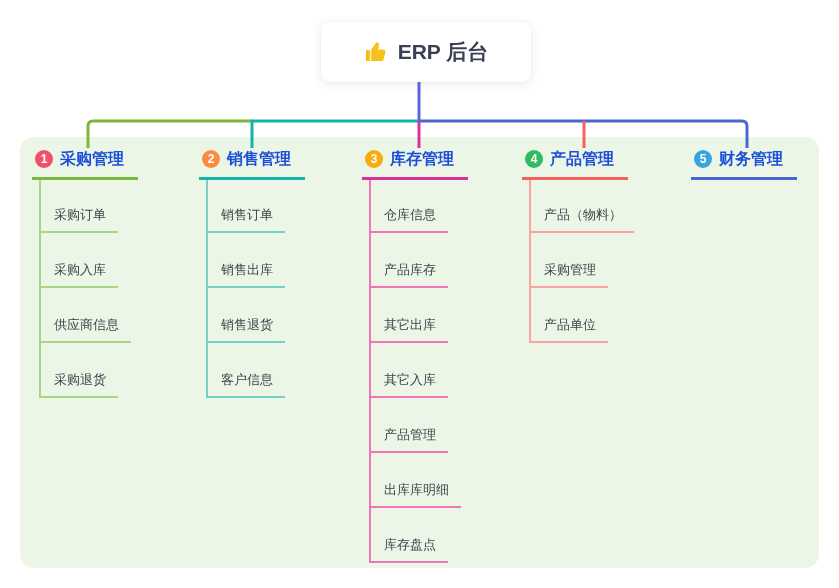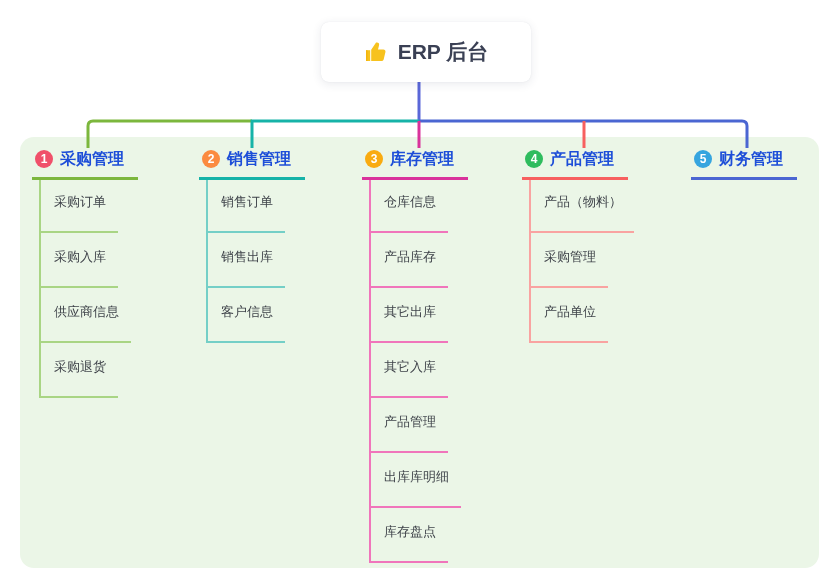--- a/index.html
+++ b/index.html
@@ -48,21 +48,21 @@
     display:inline-flex;align-items:center;justify-content:center;flex:0 0 18px;
   }
   .branch-label{font-size:16px;font-weight:600;color:#1d4ed8;white-space:nowrap;}
   .children{
     margin-left:7px;margin-top:-2px;
     border-left:2px solid var(--light,#bbb);
   }
   .child{height:55px;display:flex;align-items:flex-end;}
   .child-label{
     display:inline-block;margin-left:-2px;
-    padding:0 12px 20px 15px;
+    padding:0 12px 7px 15px;
     border-bottom:2px solid var(--light,#bbb);
     font-size:13px;color:#3f434a;white-space:nowrap;cursor:pointer;
   }
 </style>
 </head>
 <body>
 
 <div class="screen">
 
   <div class="panel"></div>
@@ -114,20 +114,23 @@
       <span class="branch-label">销售管理</span>
     </div>
     <div class="children">
       <div class="child">
           <span class="child-label">销售订单</span>
         </div>
       <div class="child">
           <span class="child-label">销售出库</span>
         </div>
       <div class="child">
+          <span class="child-label">销售退货</span>
+        </div>
+      <div class="child">
           <span class="child-label">客户信息</span>
         </div>
     </div>
   </div>
 
   <div class="branch pos3" style="--main: #d9339b; --light: #f075bb; --badge: #f9ab10;">
     <div class="branch-title">
       <span class="badge">3</span>
       <span class="branch-label">库存管理</span>
     </div>

